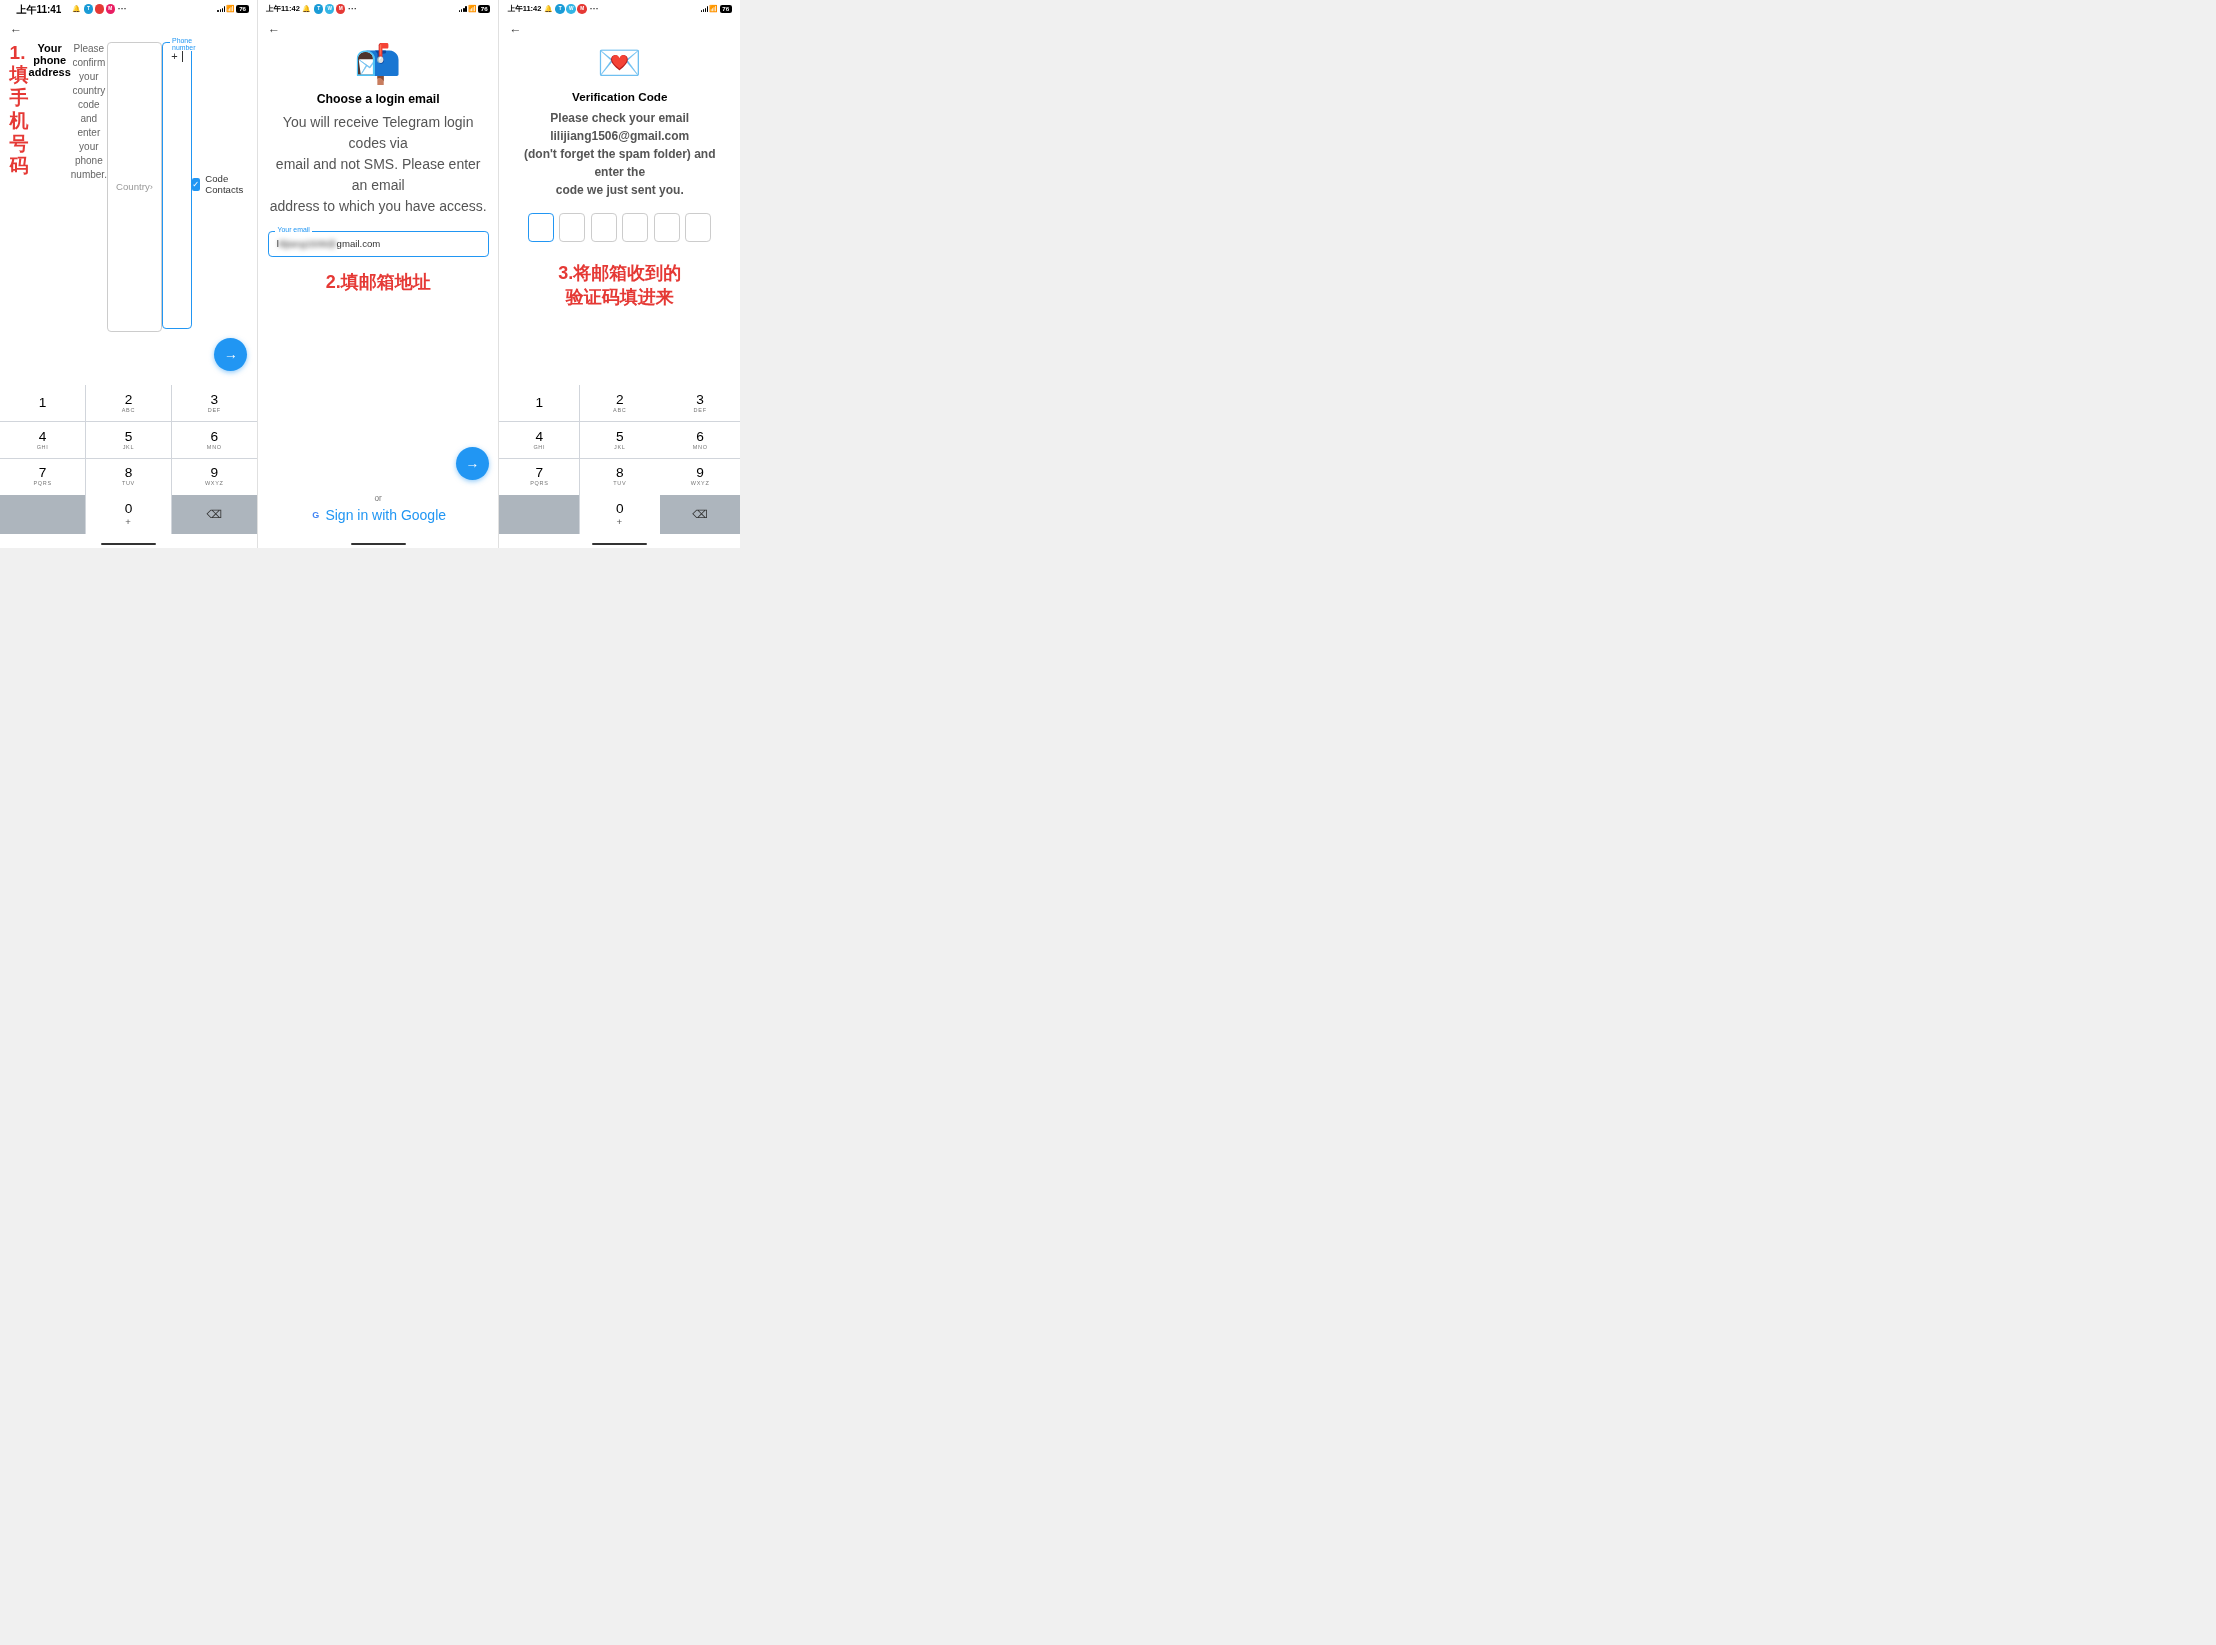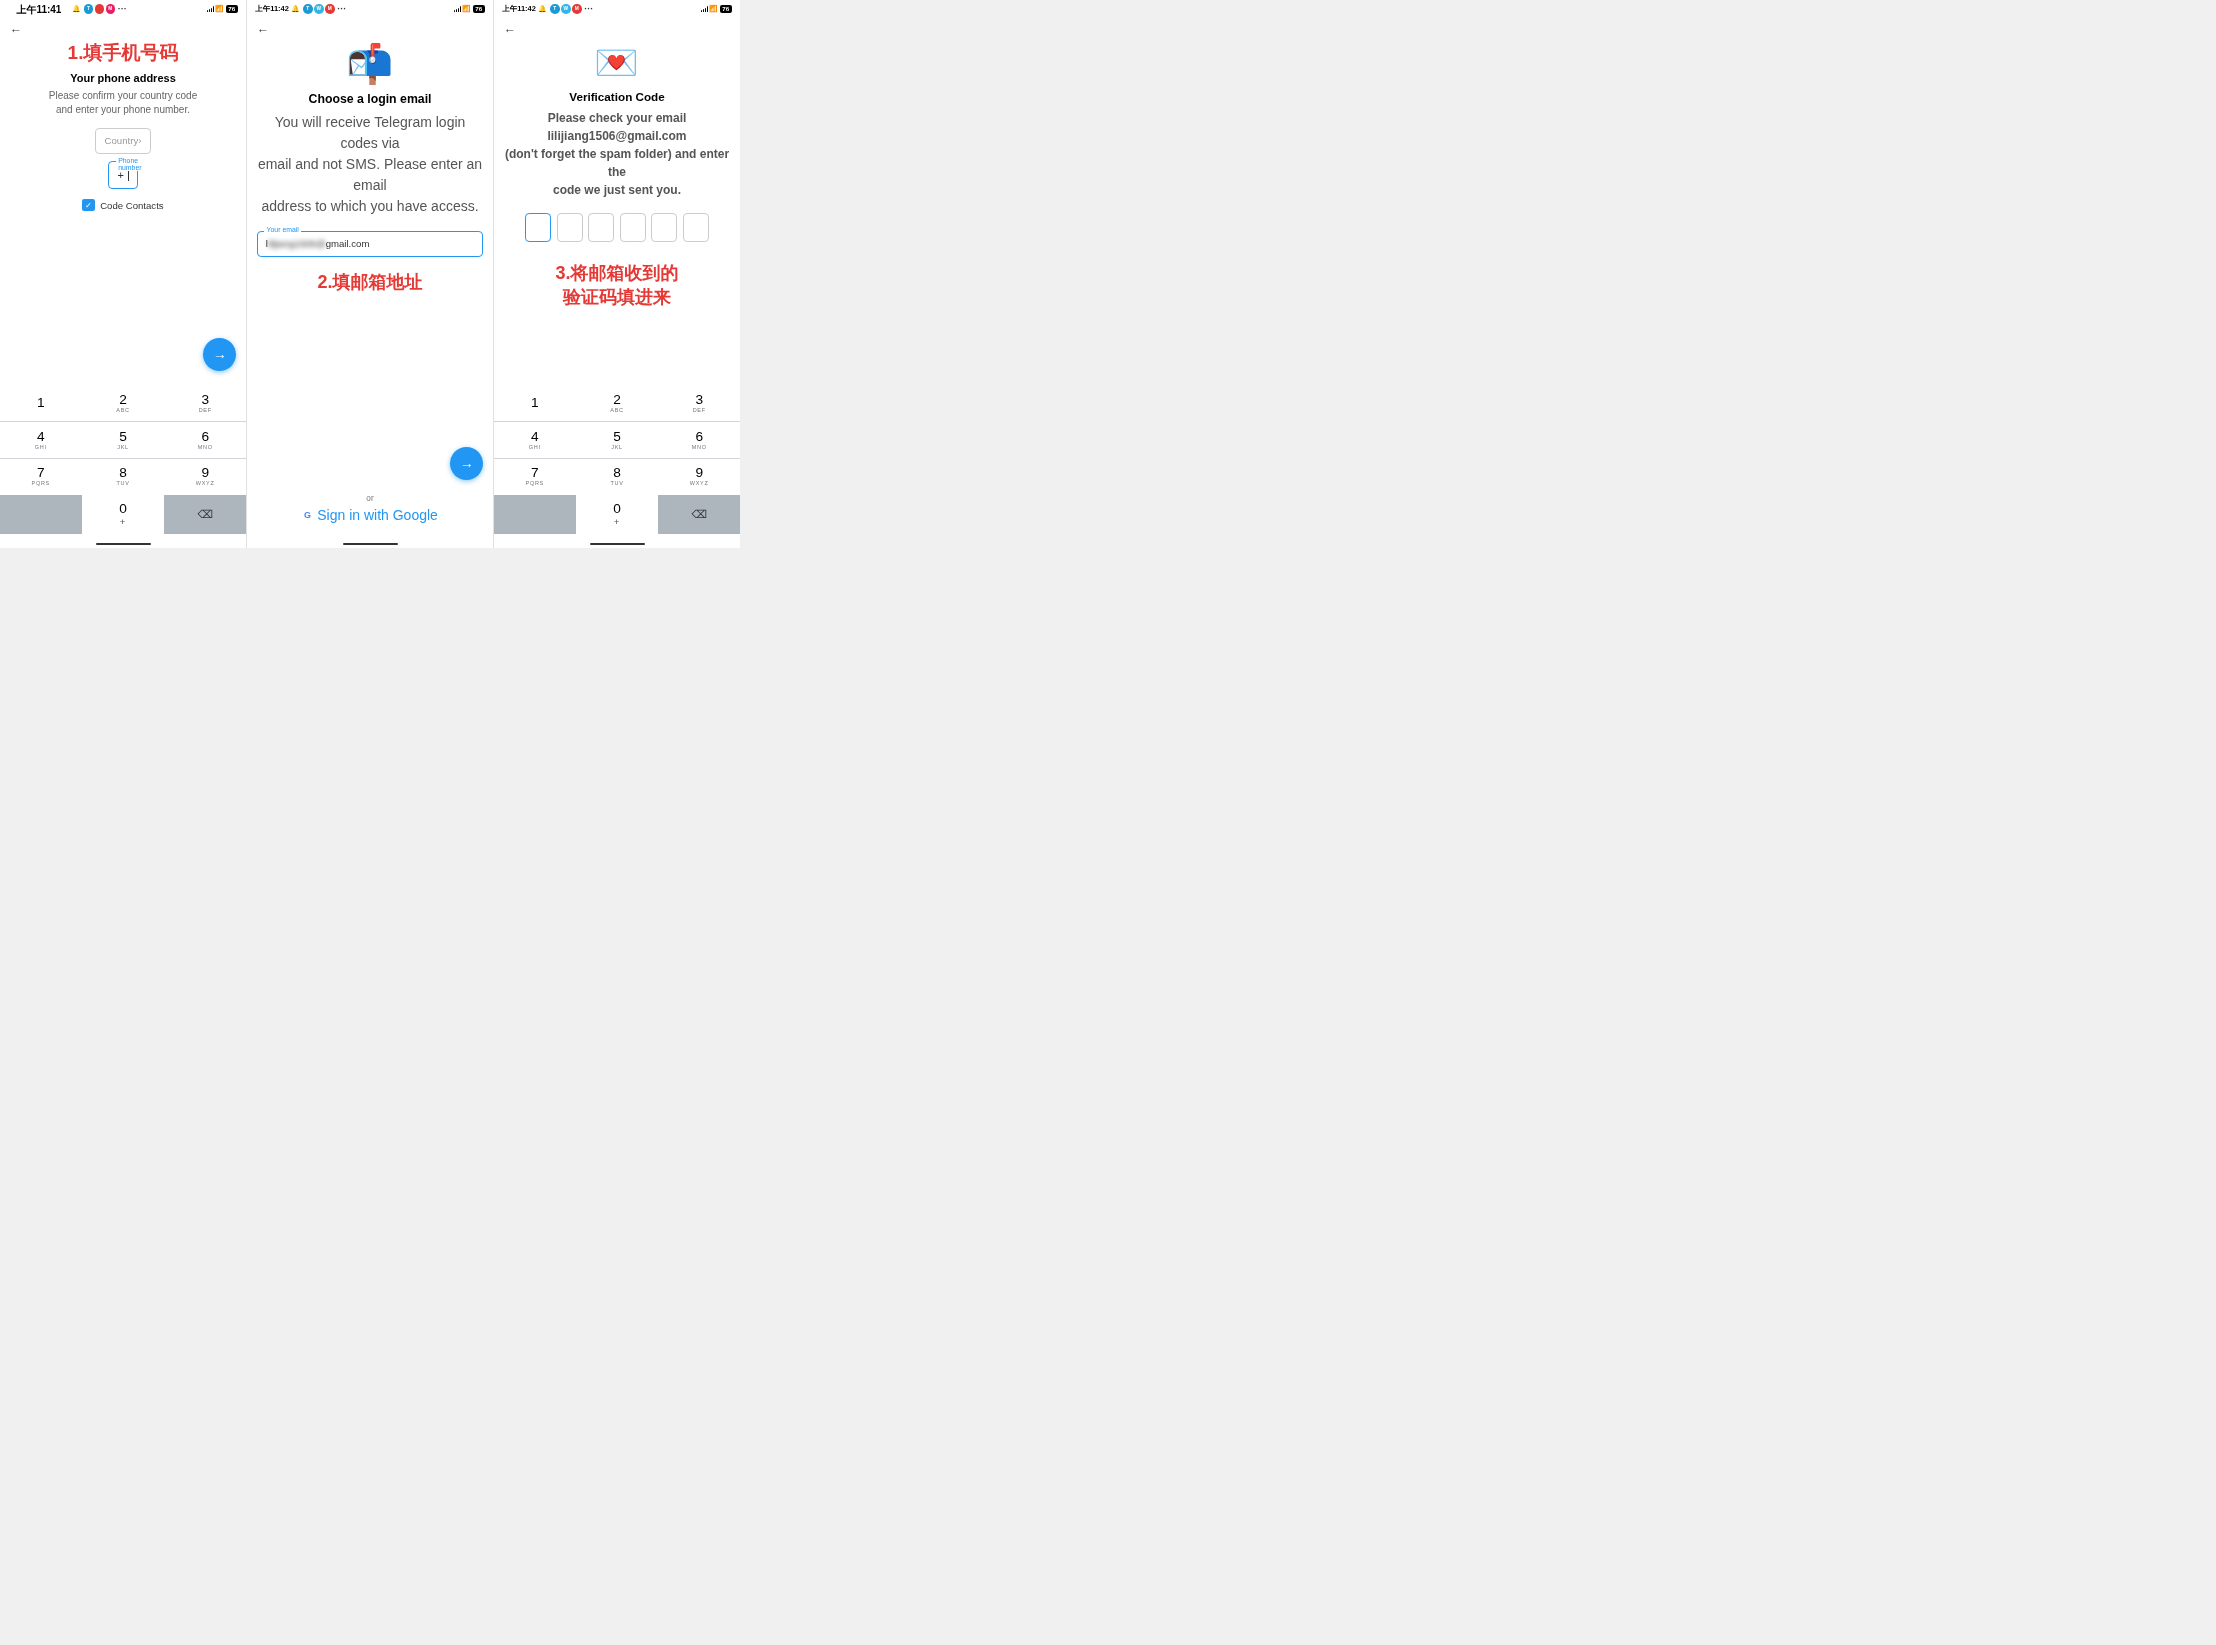--- a/index.html
+++ b/index.html
@@ -41,22 +41,21 @@
       font-size: 12.3px;
       color: #333;
       cursor: pointer;
     }
 
     
     .panel1-content {
       flex: 1;
       padding: 0 9.6px;
       display: flex;
-      flex-direction: column;
-      align-items: center;
+      flex-direction: row;
     }
 
     .title-chinese {
       color: #e53935;
       font-size: 19px;
       font-weight: 700;
       margin-bottom: 8.2px;
       line-height: 1.2;
     }
 

